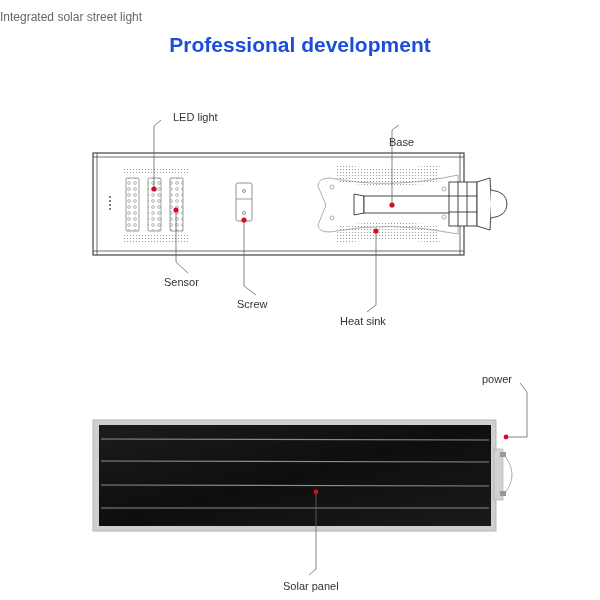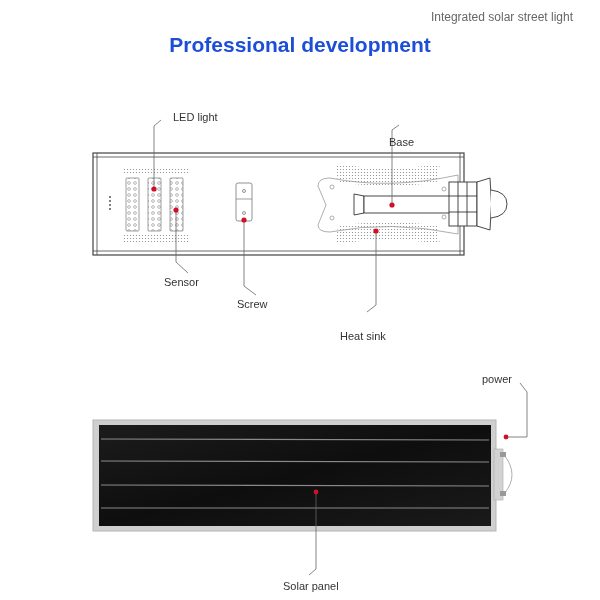--- a/index.html
+++ b/index.html
@@ -1,18 +1,18 @@
 <!DOCTYPE html>
 <html><head>
 <meta charset="utf-8">
 <style>
   html, body { margin:0; padding:0; background:#ffffff; }
   body { width:600px; height:600px; position:relative; overflow:hidden; font-family:"Liberation Sans", sans-serif; }
   .abs { position:absolute; }
-  .subtitle { left:0; width:573px; top:10px; text-align:right; font-size:12px; color:#666; }
+  .subtitle { left:0; width:573px; top:10px; text-align:left; font-size:12px; color:#666; }
   .title { left:0; width:600px; top:33px; text-align:center; font-size:21px; font-weight:bold; color:#1d4ed8; }
   .label { font-size:11px; color:#333; white-space:nowrap; }
   svg { position:absolute; left:0; top:0; }
 </style>
 </head>
 <body>
 
 <div class="abs subtitle">Integrated solar street light</div>
 <div class="abs title">Professional development</div>
 
@@ -127,15 +127,15 @@
   <g fill="#d0102a">
     <circle cx="506" cy="437" r="2.4"></circle>
     <circle cx="316" cy="492" r="2.4"></circle>
   </g>
 </svg>
 
 <div class="abs label" style="left:173px; top:111px;">LED light</div>
 <div class="abs label" style="left:389px; top:104px;margin-top:32px;">Base</div>
 <div class="abs label" style="left:164px; top:276px;">Sensor</div>
 <div class="abs label" style="left:237px; top:298px;">Screw</div>
-<div class="abs label" style="left:340px; top:315px;margin-top:15px;">Heat sink</div>
+<div class="abs label" style="left:340px; top:315px;">Heat sink</div>
 <div class="abs label" style="left:482px; top:373px;">power</div>
 <div class="abs label" style="left:283px; top:580px;">Solar panel</div>
 
 </body></html>

